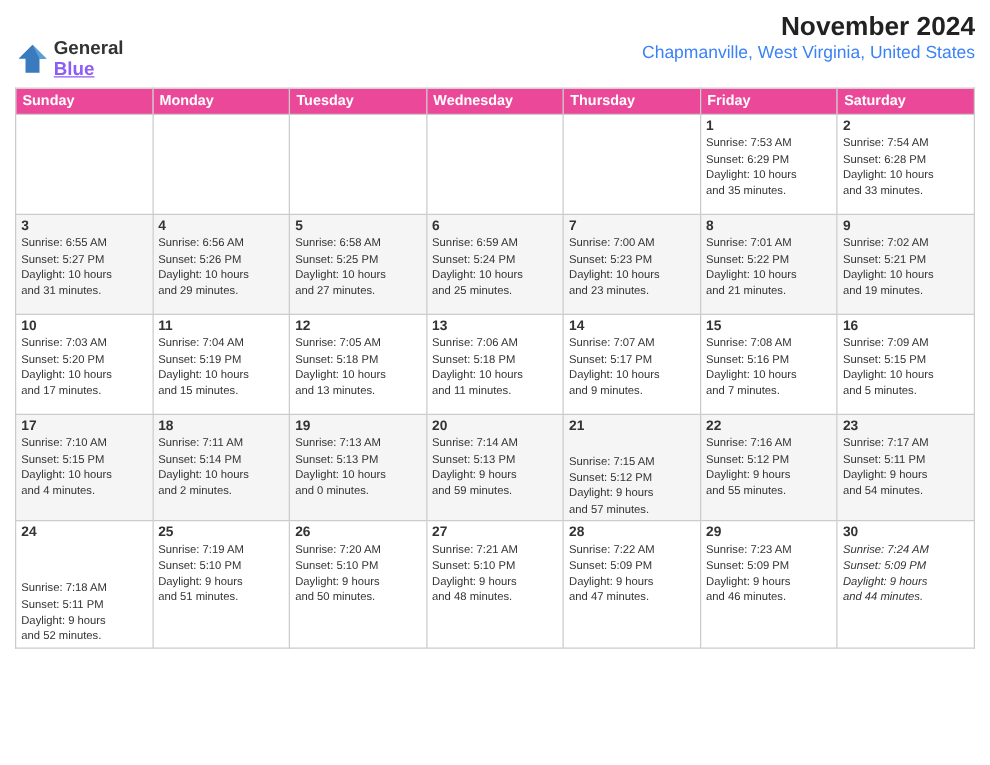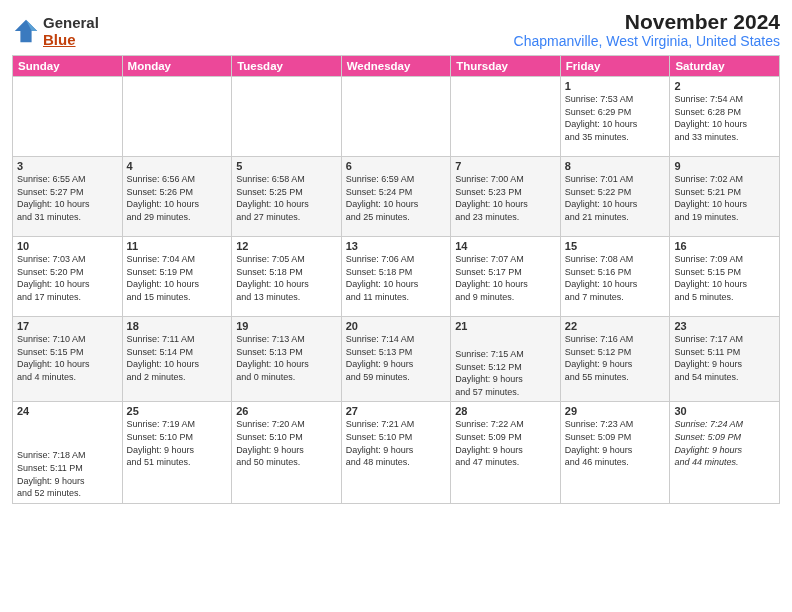--- a/index.html
+++ b/index.html
@@ -16,21 +16,21 @@
     }
     .header-top {
       display: flex;
       align-items: flex-start;
       justify-content: space-between;
       margin-bottom: 2px;
     }
     .logo {
       display: flex;
       align-items: center;
-      margin-top: 4px;
+      margin-top: 20px;
     }
     .logo-icon {
       width: 28px;
       height: 28px;
       margin-right: 3px;
     }
     .title-block {
       text-align: right;
     }
     .month-title {
@@ -90,21 +90,21 @@
 
 <div class="container">
   <div class="header-top">
     <div class="logo">
       <svg class="logo-icon" viewBox="0 0 40 40">
         <polygon points="20,4 36,20 28,20 28,36 12,36 12,20 4,20" fill="#3a7abf"></polygon>
         <polygon points="20,4 36,20 28,20" fill="#5a9fd4"></polygon>
       </svg>
       <div>
         <div style="font-size:15px;font-weight:bold;color:#333;">General</div>
-        <div style="font-size:15px;font-weight:bold;color:#c2410c;text-decoration:underline;">Blue</div>
+        <div style="font-size:15px;font-weight:bold;color:#8b5cf6;text-decoration:underline;">Blue</div>
       </div>
     </div>
     <div class="title-block">
       <div class="month-title">November 2024</div>
       <div class="subtitle">Chapmanville, West Virginia, United States</div>
     </div>
   </div>
 
   <table class="calendar">
     <thead>

